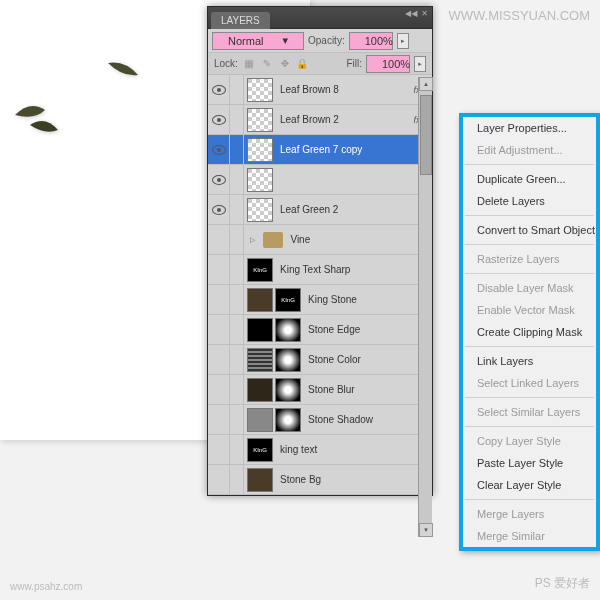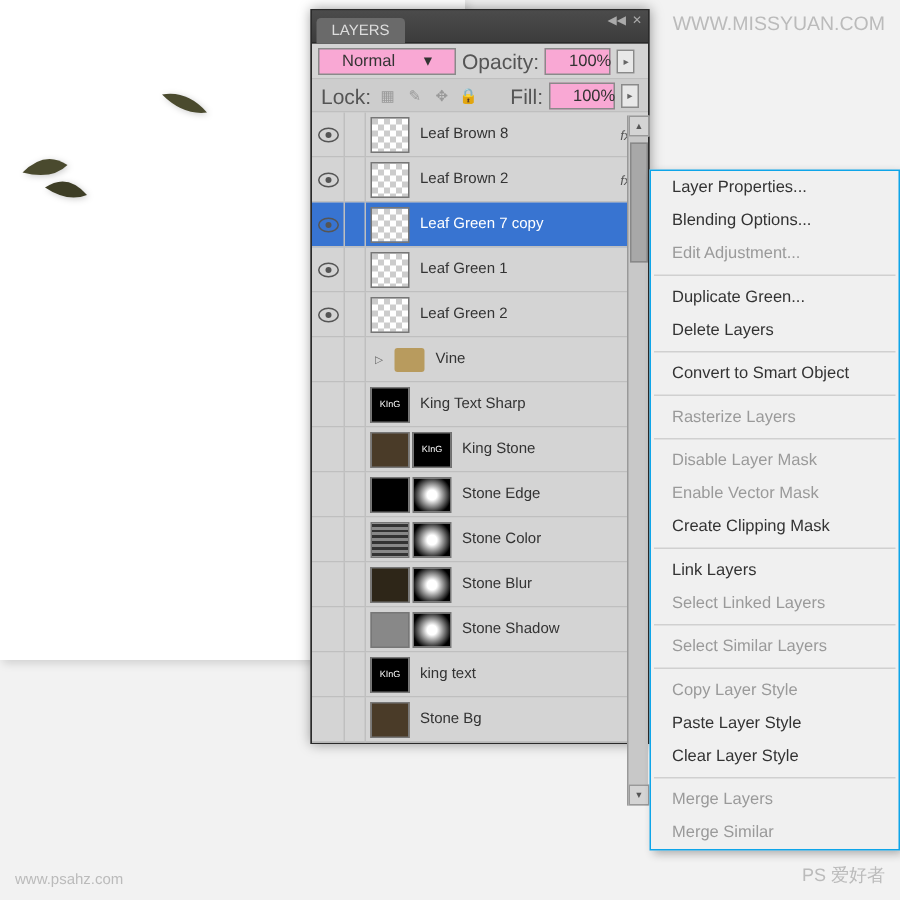--- a/index.html
+++ b/index.html
@@ -14,21 +14,21 @@
 .panel{position:absolute;right:167px;top:6px;width:226px;background:#535353;border:1px solid #2a2a2a;box-shadow:0 0 8px rgba(0,0,0,.4)}
 .panel-tabs{height:22px;background:linear-gradient(#4b4b4b,#3c3c3c);display:flex;align-items:flex-end;border-bottom:1px solid #2a2a2a;position:relative}
 .tab{padding:3px 10px;background:#6a6a6a;color:#ddd;font-size:10px;border-top-left-radius:3px;border-top-right-radius:3px;margin-left:3px;margin-bottom:-1px}
 .panel-close{position:absolute;right:4px;top:2px;display:flex;gap:4px}
 .panel-close span{color:#aaa;font-size:8px}
 .panel-body{background:#d4d4d4}
 .opt-row{height:24px;display:flex;align-items:center;padding:0 4px;gap:4px;border-bottom:1px solid #bfbfbf}
 .sel{height:18px;border:1px solid #8a8a8a;background:#f9a8d4;display:flex;align-items:center;padding:0 15px;font-size:10px}
 .sel.blend{width:92px;justify-content:space-between}
 .sel.small{width:44px;justify-content:space-between}
-.lbl{font-size:14px;color:#555}
+.lbl{font-size:10px;color:#555}
 .arrow{width:12px;height:16px;border:1px solid #8a8a8a;background:#e8e8e8;display:flex;align-items:center;justify-content:center;font-size:7px;color:#666}
 .lock-row{height:22px;display:flex;align-items:center;padding:0 6px;gap:4px;background:#cdcdcd;border-bottom:1px solid #bfbfbf}
 .lock-icn{width:14px;height:14px;display:flex;align-items:center;justify-content:center;color:#999;font-size:10px}
 .layers{max-height:480px}
 .layer{height:30px;display:flex;align-items:center;background:#d4d4d4;border-bottom:1px solid #bfbfbf}
 .layer.sel-active{background:#3874d1}
 .layer.sel-active .lname{color:#fff}
 .vis{width:22px;height:30px;border-right:1px solid #bfbfbf;display:flex;align-items:center;justify-content:center}
 .eye{width:14px;height:10px;border:1px solid #555;border-radius:60%;position:relative}
 .eye::after{content:"";position:absolute;width:4px;height:4px;background:#555;border-radius:50%;top:2px;left:4px}
@@ -42,21 +42,21 @@
 .thumb.grad{background:radial-gradient(circle,#fff 20%,#000 80%)}
 .thumb.stone{background:#2e2618}
 .thumb.lines{background:repeating-linear-gradient(#333 0 2px,#888 2px 4px)}
 .lname{font-size:10px;padding-left:4px;flex:1;white-space:nowrap;overflow:hidden}
 .fx{font-size:9px;font-style:italic;color:#555;padding:0 2px}
 .tri{font-size:7px;color:#666;padding:0 3px}
 .folder{width:20px;height:16px;background:#b89b5e;border-radius:2px;margin-left:3px}
 .scrollbar{position:absolute;right:0;top:70px;width:14px;height:460px;background:#c8c8c8;border-left:1px solid #999}
 .scroll-thumb{width:12px;height:80px;background:#a8a8a8;border:1px solid #888;margin:18px auto 0}
 .scroll-btn{width:14px;height:14px;background:#d4d4d4;border:1px solid #999;display:flex;align-items:center;justify-content:center;font-size:7px;color:#555;position:absolute}
-.ctx{position:absolute;right:0;top:113px;width:167px;background:#f0f0f0;border:1px solid #0ea5e9;box-shadow:2px 2px 6px rgba(0,0,0,.3)}
+.ctx{position:absolute;right:0;top:113px;width:141px;background:#f0f0f0;border:4px solid #0ea5e9;box-shadow:2px 2px 6px rgba(0,0,0,.3)}
 .ctx-item{height:22px;display:flex;align-items:center;padding:0 14px;font-size:11px;color:#333;white-space:nowrap}
 .ctx-item.dis{color:#9a9a9a}
 .ctx-sep{height:1px;background:#d0d0d0;margin:3px 2px}
 </style>
 </head>
 <body>
 
 <div class="canvas-bg"></div>
 <div class="canvas-white"></div>
 
@@ -142,21 +142,20 @@
           <span class="lname">Leaf Green 7 copy</span>
         </div>
         <div class="layer">
           <div class="vis">
             <div class="eye"></div>
           </div>
           <div class="link"></div>
           <div class="thumbs">
             <div class="thumb trans"></div>
           </div>
-          <span class="lname">Leaf Green 1</span>
         </div>
         <div class="layer">
           <div class="vis">
             <div class="eye"></div>
           </div>
           <div class="link"></div>
           <div class="thumbs">
             <div class="thumb trans"></div>
           </div>
           <span class="lname">Leaf Green 2</span>
@@ -243,21 +242,20 @@
   </div>
   <div class="scrollbar">
     <div class="scroll-btn" style="top:0">▴</div>
     <div class="scroll-thumb"></div>
     <div class="scroll-btn" style="bottom:0">▾</div>
   </div>
 </div>
 
 <div class="ctx" id="ctx">
     <div class="ctx-item">Layer Properties...</div>
-    <div class="ctx-item">Blending Options...</div>
     <div class="ctx-item dis">Edit Adjustment...</div>
     <div class="ctx-sep"></div>
     <div class="ctx-item">Duplicate Green...</div>
     <div class="ctx-item">Delete Layers</div>
     <div class="ctx-sep"></div>
     <div class="ctx-item">Convert to Smart Object</div>
     <div class="ctx-sep"></div>
     <div class="ctx-item dis">Rasterize Layers</div>
     <div class="ctx-sep"></div>
     <div class="ctx-item dis">Disable Layer Mask</div>

